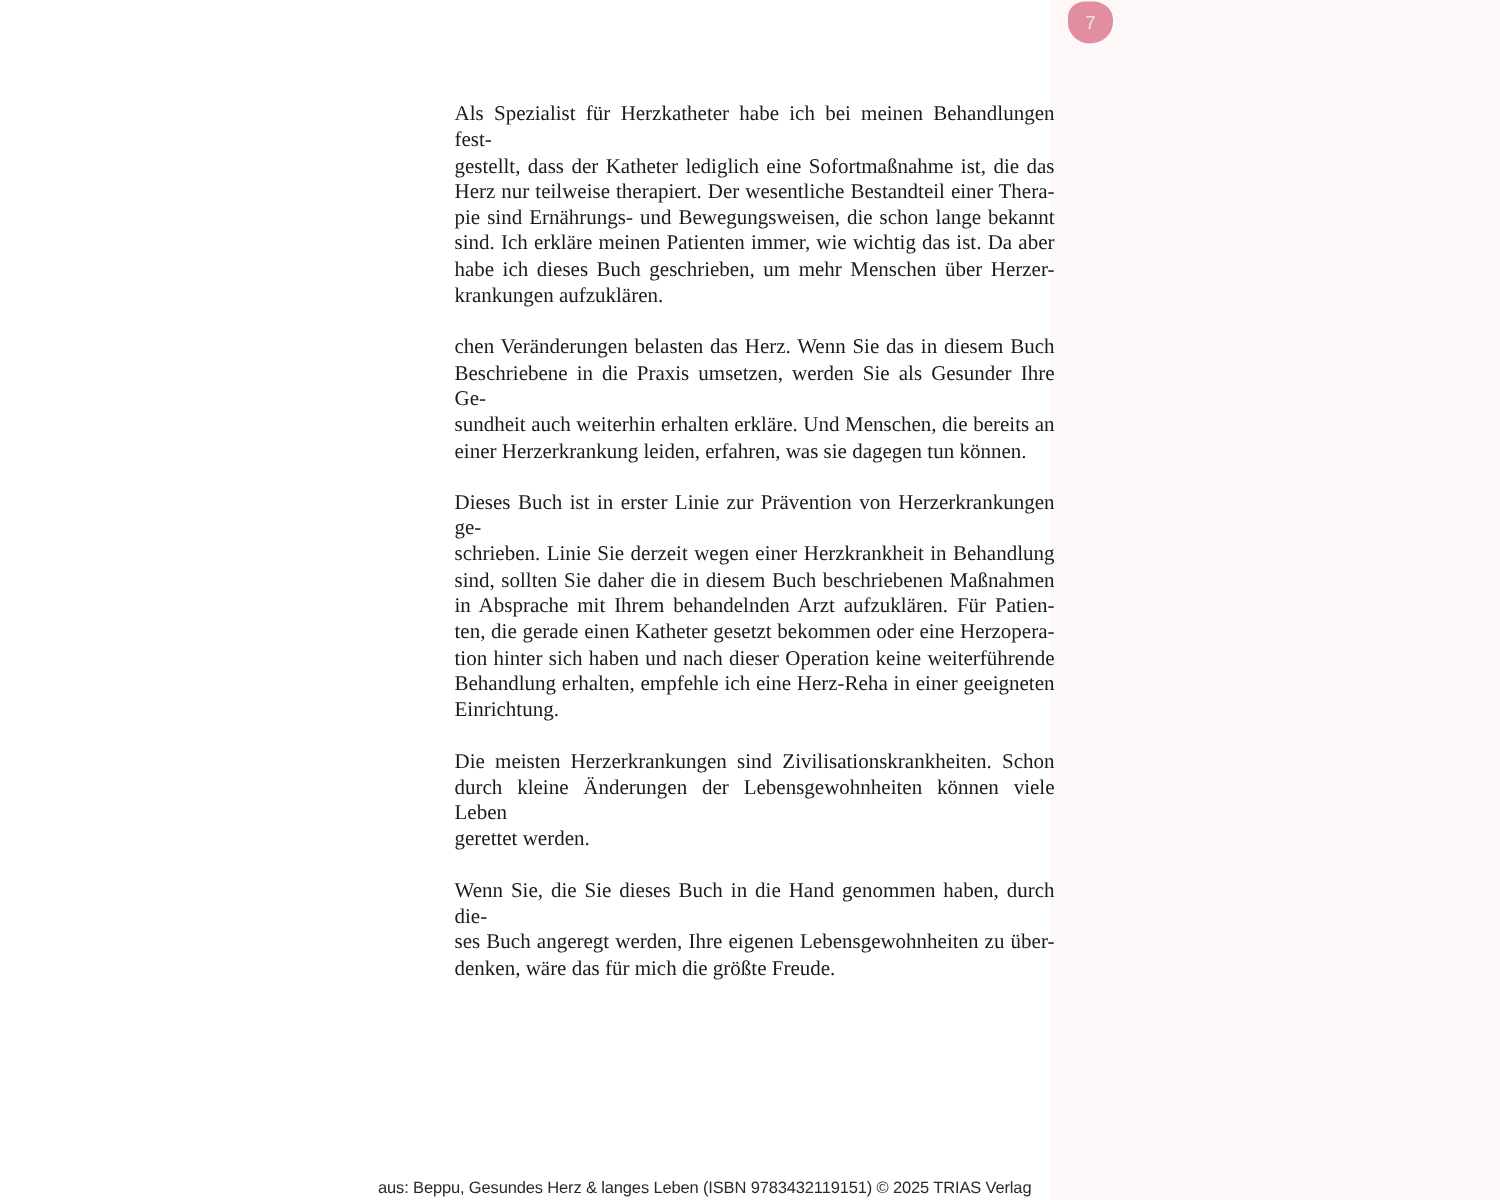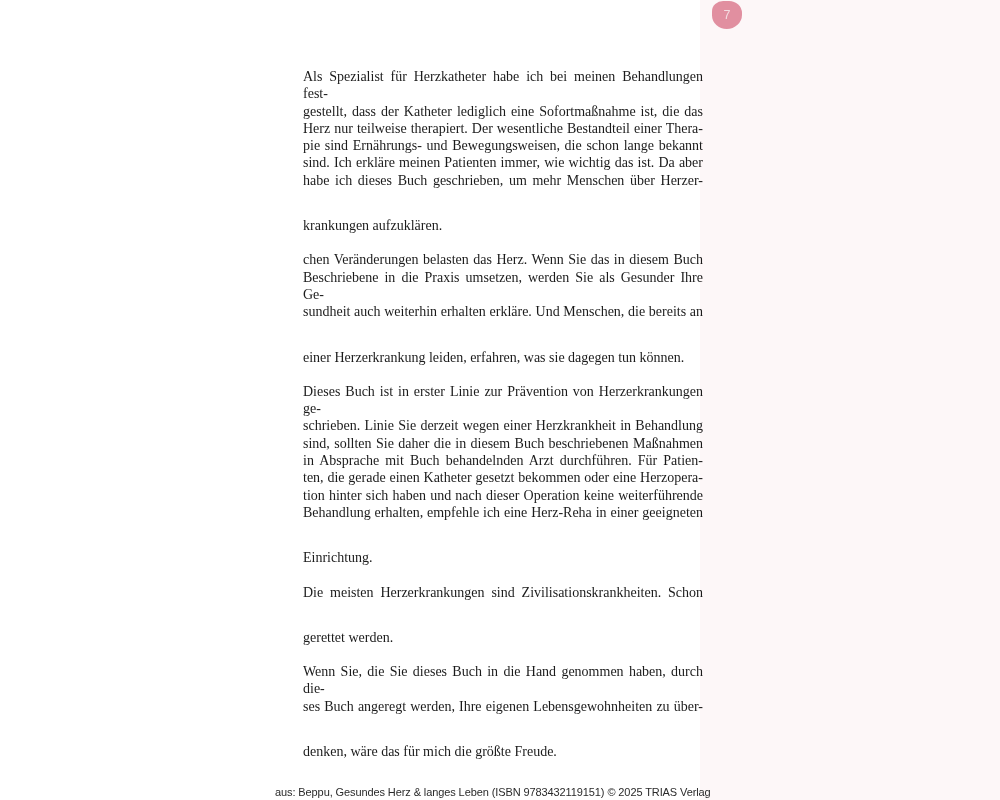--- a/index.html
+++ b/index.html
@@ -54,32 +54,30 @@
     margin: 0 0 17px 0;
   }
   .pline {
     line-height: 17.3px;
     text-align: justify;
     text-align-last: justify;
     white-space: normal;
   }
   .pline.last {
     text-align-last: left;
-    margin-top: 28px;
   }
   .credit {
     position: absolute;
     left: 252px;
     top: 786px;
     font-family: "Liberation Sans", sans-serif;
     font-size: 11px;
     line-height: 13px;
     color: #2a2a2a;
     letter-spacing: -0.1px;
-    margin-left: 23px;
   }
 </style>
 </head>
 <body>
 
 <div class="page">
 
   <div class="margin-band" style="background: rgb(253, 247, 248);"></div>
 
   <div class="page-number-badge" style="background: rgb(225, 143, 160);">
@@ -99,28 +97,29 @@
       <div class="paragraph">
         <div class="pline">chen Veränderungen belasten das Herz. Wenn Sie das in diesem Buch</div>
         <div class="pline">Beschriebene in die Praxis umsetzen, werden Sie als Gesunder Ihre Ge-</div>
         <div class="pline">sundheit auch weiterhin erhalten erkläre. Und Menschen, die bereits an</div>
         <div class="pline last">einer Herzerkrankung leiden, erfahren, was sie dagegen tun können.</div>
       </div>
       <div class="paragraph">
         <div class="pline">Dieses Buch ist in erster Linie zur Prävention von Herzerkrankungen ge-</div>
         <div class="pline">schrieben. Linie Sie derzeit wegen einer Herzkrankheit in Behandlung</div>
         <div class="pline">sind, sollten Sie daher die in diesem Buch beschriebenen Maßnahmen</div>
-        <div class="pline">in Absprache mit Buch behandelnden Arzt durchführen. Für Patien-</div>
+        <div class="pline">in Absprache mit Ihrem behandelnden Arzt aufzuklären. Für Patien-</div>
         <div class="pline">ten, die gerade einen Katheter gesetzt bekommen oder eine Herzopera-</div>
         <div class="pline">tion hinter sich haben und nach dieser Operation keine weiterführende</div>
         <div class="pline">Behandlung erhalten, empfehle ich eine Herz-Reha in einer geeigneten</div>
         <div class="pline last">Einrichtung.</div>
       </div>
       <div class="paragraph">
         <div class="pline">Die meisten Herzerkrankungen sind Zivilisationskrankheiten. Schon</div>
+        <div class="pline">durch kleine Änderungen der Lebensgewohnheiten können viele Leben</div>
         <div class="pline last">gerettet werden.</div>
       </div>
       <div class="paragraph">
         <div class="pline">Wenn Sie, die Sie dieses Buch in die Hand genommen haben, durch die-</div>
         <div class="pline">ses Buch angeregt werden, Ihre eigenen Lebensgewohnheiten zu über-</div>
         <div class="pline last">denken, wäre das für mich die größte Freude.</div>
       </div>
     </main>
 
   <footer class="credit">aus: Beppu, Gesundes Herz &amp; langes Leben (ISBN 9783432119151) © 2025 TRIAS Verlag</footer>

